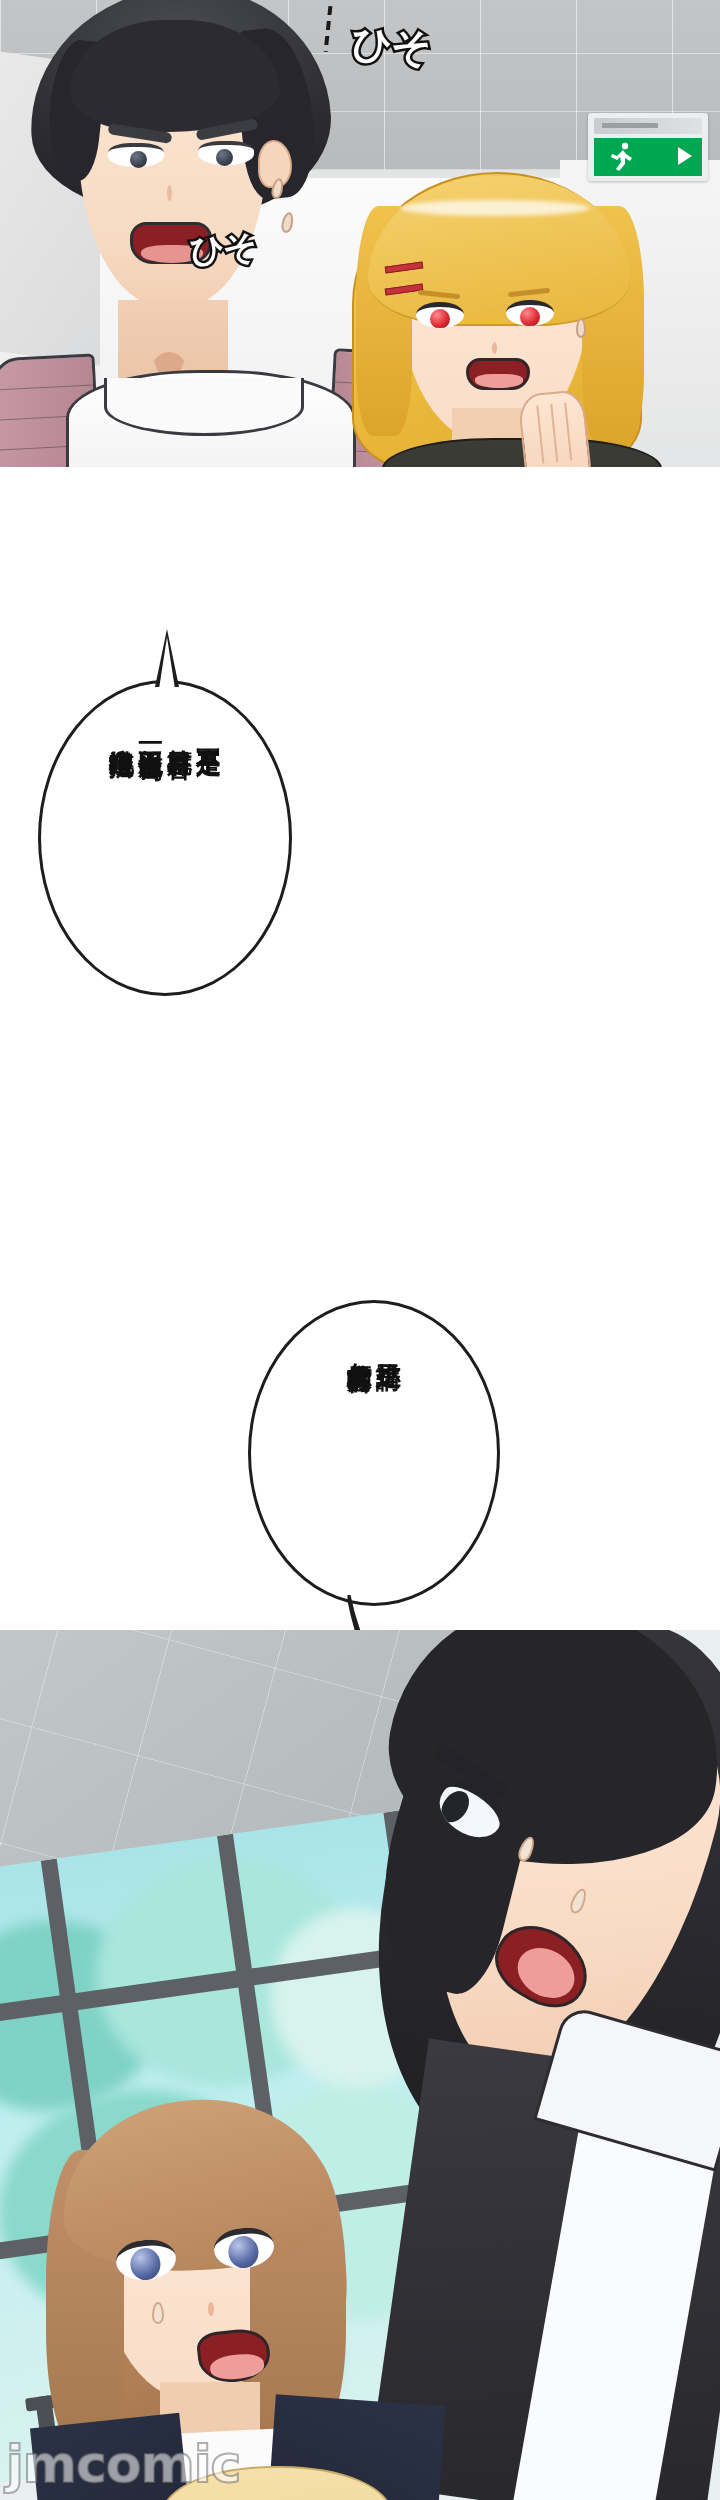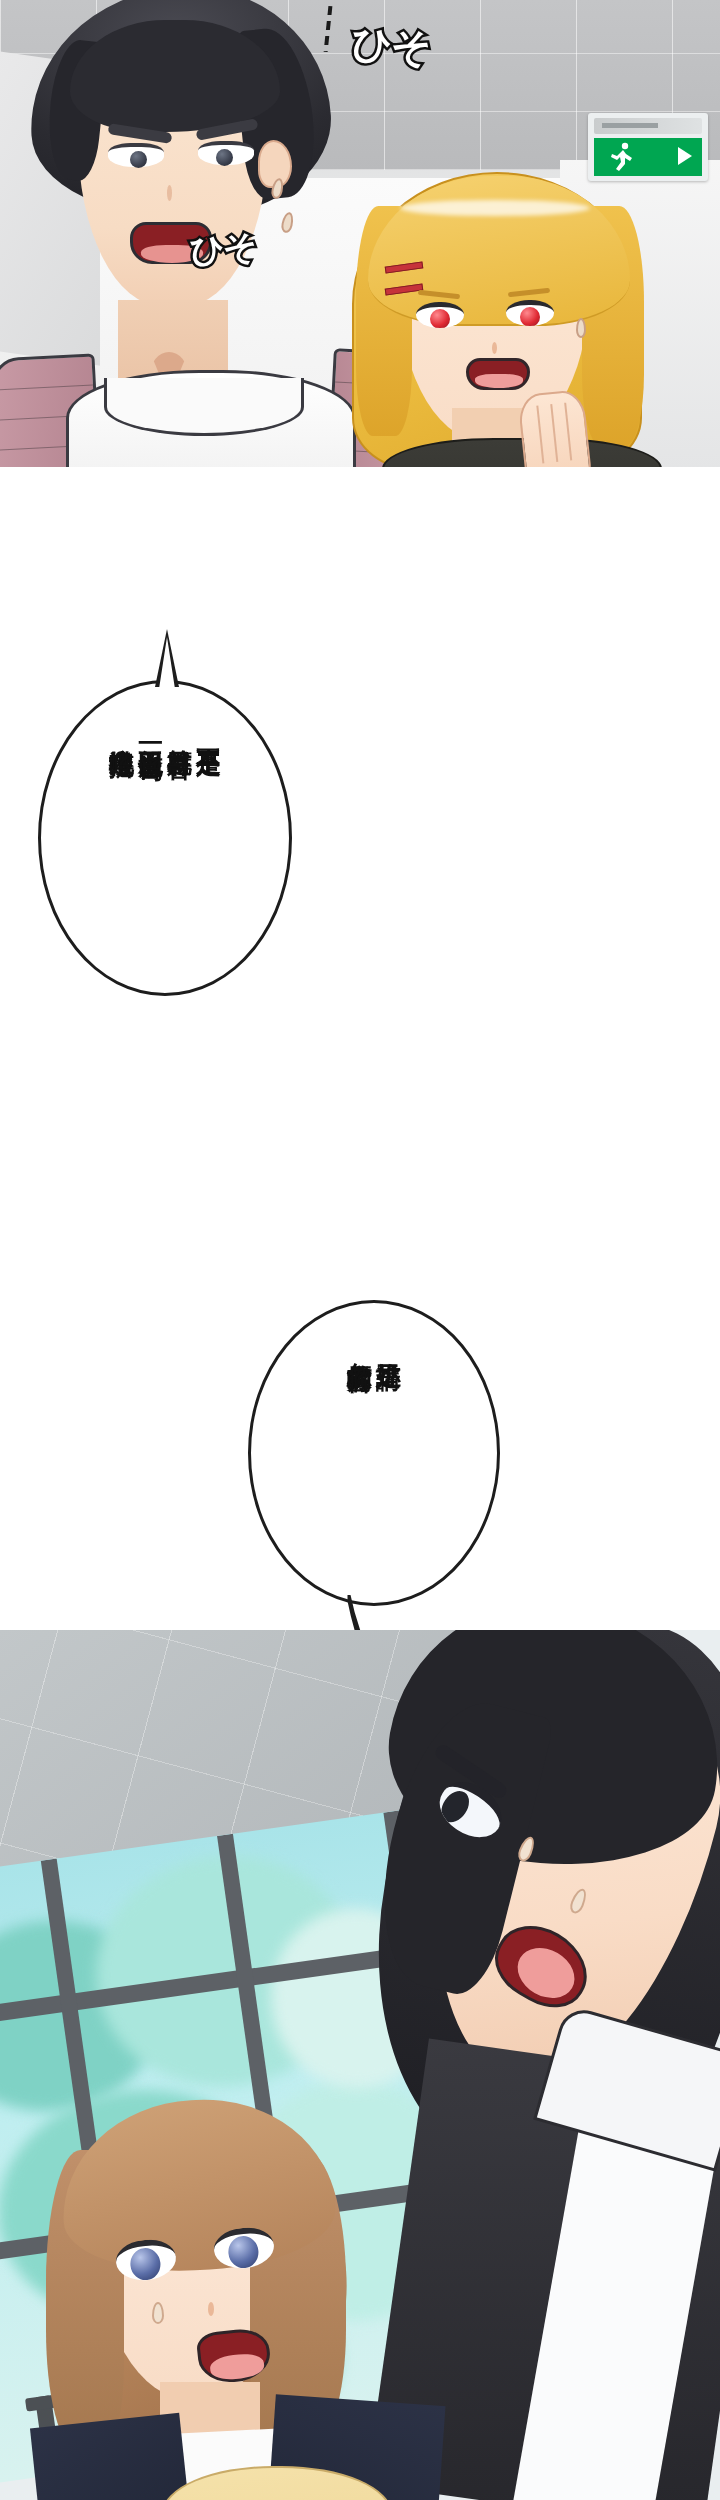--- a/index.html
+++ b/index.html
@@ -451,13 +451,14 @@
           <div class="gb-tongue"></div>
         </div>
       <div class="gb-neck"></div>
       <div class="gb-shirt"></div>
       <div class="gb-jacket-l"></div>
       <div class="gb-jacket-r"></div>
       <div class="gb-tee"></div>
     </div>
   </div>
 
+  <div class="watermark">jmcomic</div>
 </div>
 
 </body></html>

